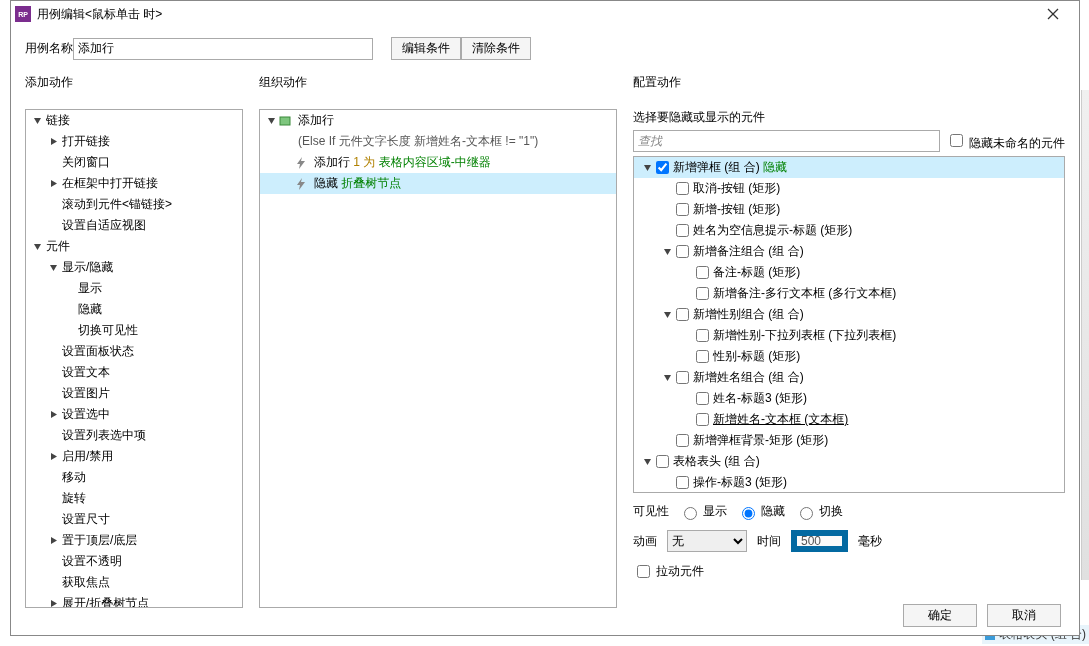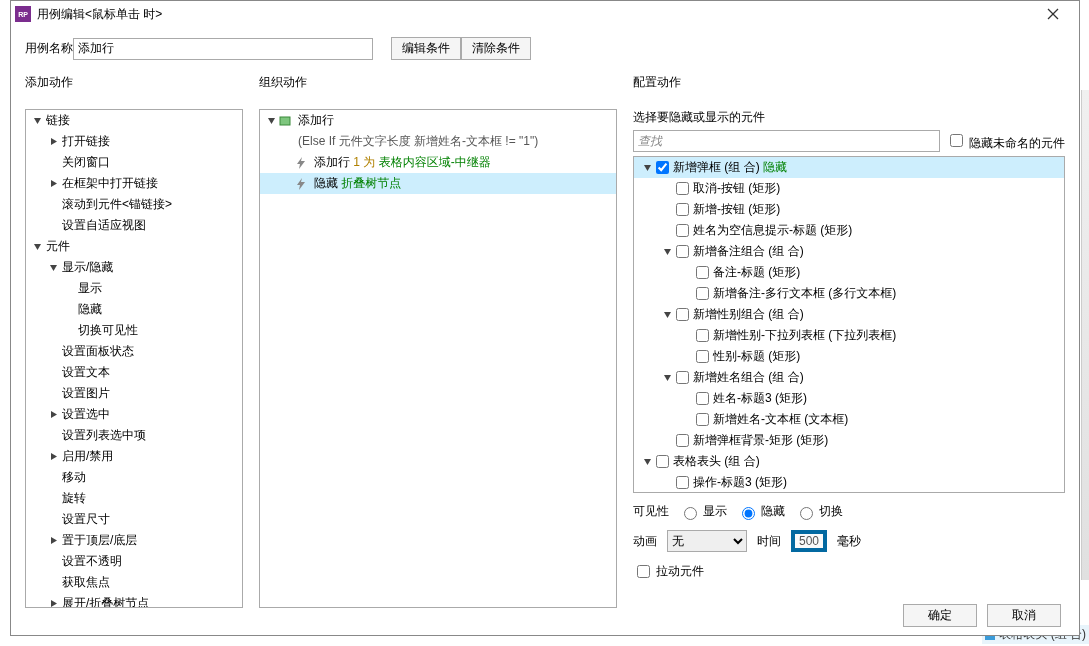--- a/index.html
+++ b/index.html
@@ -38,21 +38,21 @@
 .panel3 { border: 1px solid #aaa; height: 337px; overflow-y: scroll; background: #fff; }
 .cfg-item { display: flex; align-items: center; height: 21px; }
 .cfg-item .exp { width: 14px; height: 14px; display: inline-flex; align-items: center; justify-content: center; flex-shrink: 0; }
 .cfg-item input[type=checkbox] { margin: 0 4px 0 2px; }
 .cfg-item.selected { background: #cdeefd; }
 .cfg-item .lbl { white-space: nowrap; }
 .opts { margin-top: 10px; display: flex; flex-direction: column; gap: 10px; }
 .opts-row { display: flex; align-items: center; gap: 10px; }
 .opts-row label { display: flex; align-items: center; gap: 3px; cursor: pointer; }
 select { height: 22px; width: 80px; border: 1px solid #aaa; }
-input.ms { width: 36px; height: 22px; border: 4px solid #0369a1; padding: 0 4px; }
+input.ms { width: 57px; height: 22px; border: 6px solid #0369a1; padding: 0 4px; }
 .footer { position: absolute; bottom: 8px; right: 18px; display: flex; gap: 10px; }
 .footer .btn { min-width: 74px; }
 .ghost-bar { position: absolute; right: 0; top: 90px; width: 8px; height: 490px; background: linear-gradient(#f0f0f0,#e0e0e0); border-left:1px solid #ccc; }
 .ghost-text { position: absolute; right: 0; bottom: 2px; font-size: 11px; color: #333; background:#e8f4fb; padding:1px 3px; display:flex; align-items:center; gap:4px; }
 ::-webkit-scrollbar { width: 16px; }
 ::-webkit-scrollbar-track { background: #f0f0f0; }
 ::-webkit-scrollbar-thumb { background: #c0c0c0; border: 1px solid #a0a0a0; }
 </style>
 </head>
 <body>
@@ -343,21 +343,21 @@
                 </svg>
               </span>
               <input type="checkbox" style="">
               <span class="lbl">新增姓名组合 (组 合)</span>
             </div>
             <div class="cfg-item" style="padding-left: 46px;">
               <span class="exp"></span>
               <input type="checkbox" style="">
               <span class="lbl">姓名-标题3 (矩形)</span>
             </div>
-            <div class="cfg-item" style="padding-left: 46px;">
+            <div class="cfg-item" style="padding-left: 46px; text-decoration: underline;">
               <span class="exp"></span>
               <input type="checkbox" style="">
               <span class="lbl">新增姓名-文本框 (文本框)</span>
             </div>
             <div class="cfg-item" style="padding-left: 26px;">
               <span class="exp"></span>
               <input type="checkbox" style="">
               <span class="lbl">新增弹框背景-矩形 (矩形)</span>
             </div>
             <div class="cfg-item" style="padding-left: 6px;">

